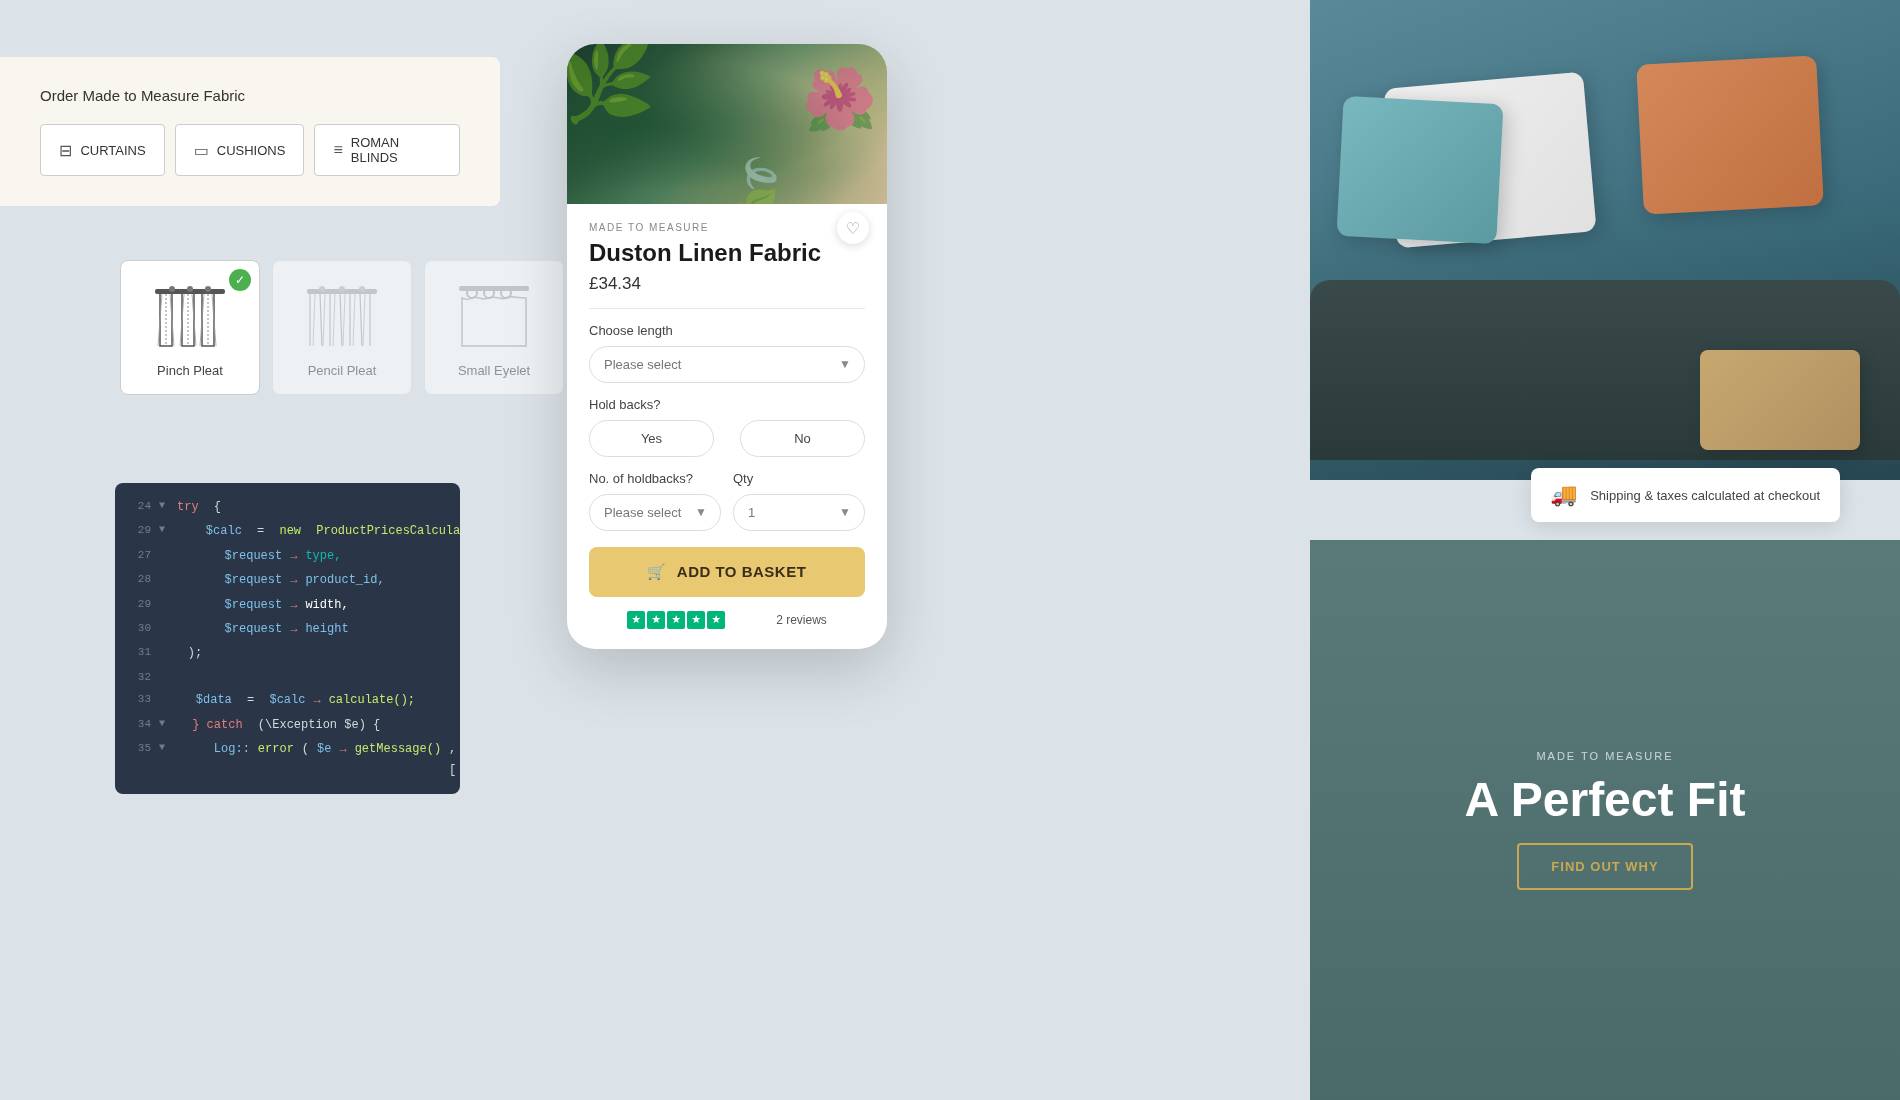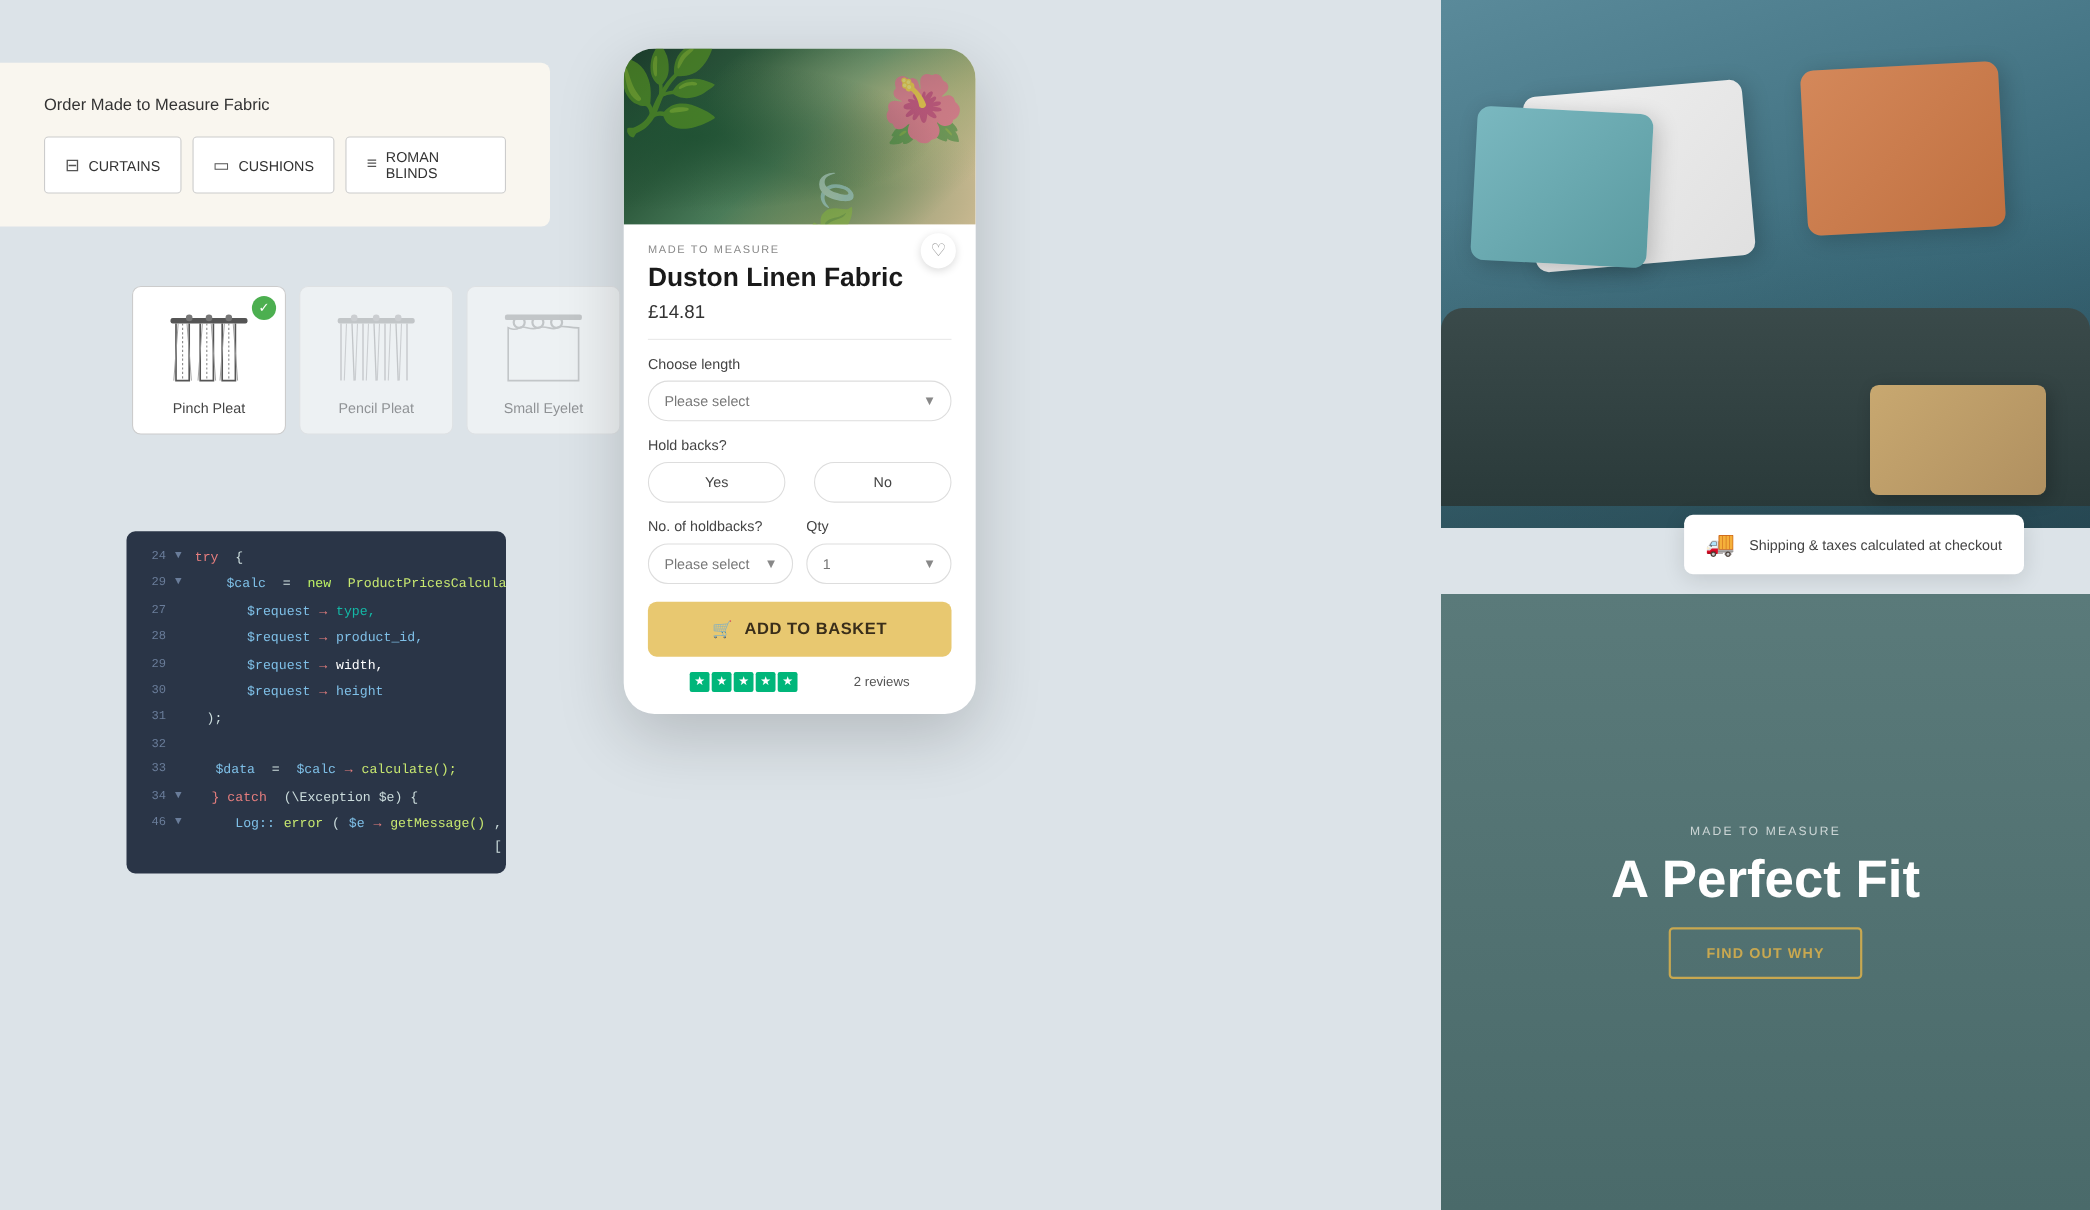--- a/index.html
+++ b/index.html
@@ -654,21 +654,21 @@
     <span style="color:#c8e870">calculate();</span>
   </div>
   <div class="code-line">
     <span class="code-line-num">34</span>
     <span class="code-arrow">▼</span>
     <span style="color:#cdd">&nbsp;</span>
     <span style="color:#e67e7e">} catch</span>
     <span style="color:#cdd">&nbsp;(\Exception $e) {</span>
   </div>
   <div class="code-line">
-    <span class="code-line-num">46</span>
+    <span class="code-line-num">35</span>
     <span class="code-arrow">▼</span>
     <span style="color:#cdd">&nbsp;&nbsp;&nbsp;&nbsp;</span>
     <span style="color:#7fc0e8">Log::</span>
     <span style="color:#c8e870">error</span>
     <span style="color:#cdd">(</span>
     <span style="color:#7fc0e8">$e</span>
     <span style="color:#e67e7e">→</span>
     <span style="color:#c8e870">getMessage()</span>
     <span style="color:#cdd">, [</span>
   </div>
@@ -676,21 +676,21 @@
 
 <div class="product-modal">
   <div class="modal-image">
     <span class="modal-image-leaf2">🌺</span>
     <span class="modal-image-leaf3">🍃</span>
   </div>
   <div class="modal-wishlist">♡</div>
   <div class="modal-body">
     <div class="modal-tag">MADE TO MEASURE</div>
     <div class="modal-title">Duston Linen Fabric</div>
-    <div class="modal-price">£14.81</div>
+    <div class="modal-price">£34.34</div>
     <hr class="modal-divider">
 
     <div class="modal-label">Choose length</div>
     <div class="select-wrapper">
       <select>
         <option value="">Please select</option>
         <option value="1">1m</option>
         <option value="2">2m</option>
         <option value="3">3m</option>
       </select>

